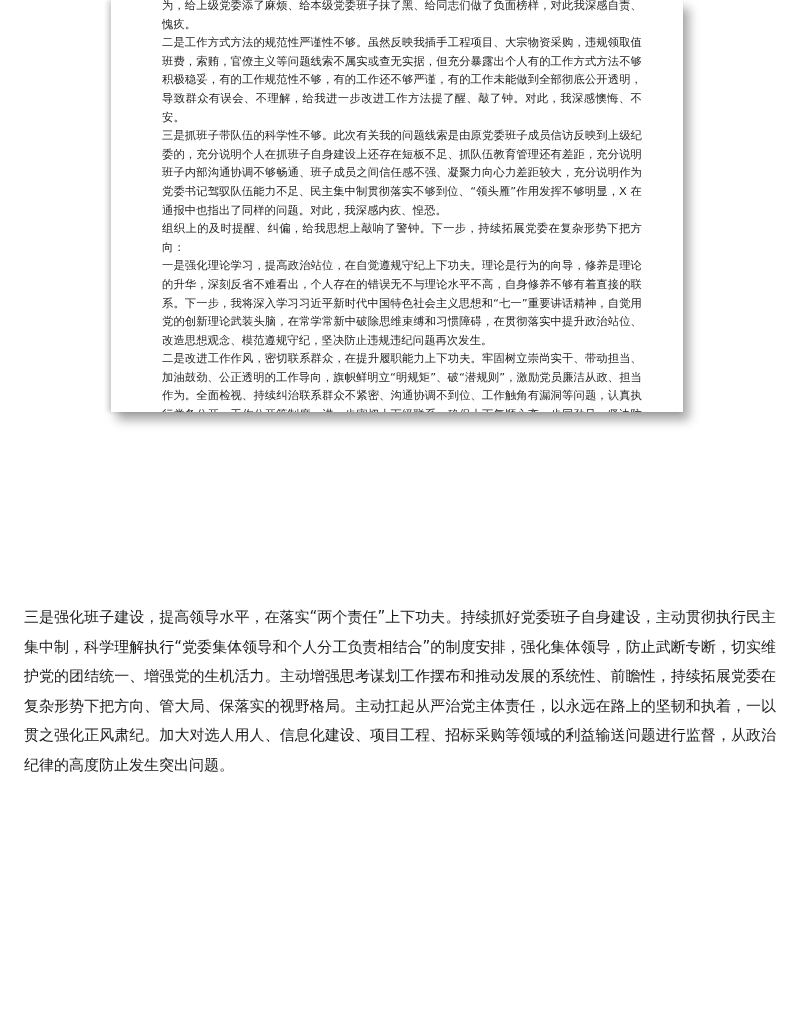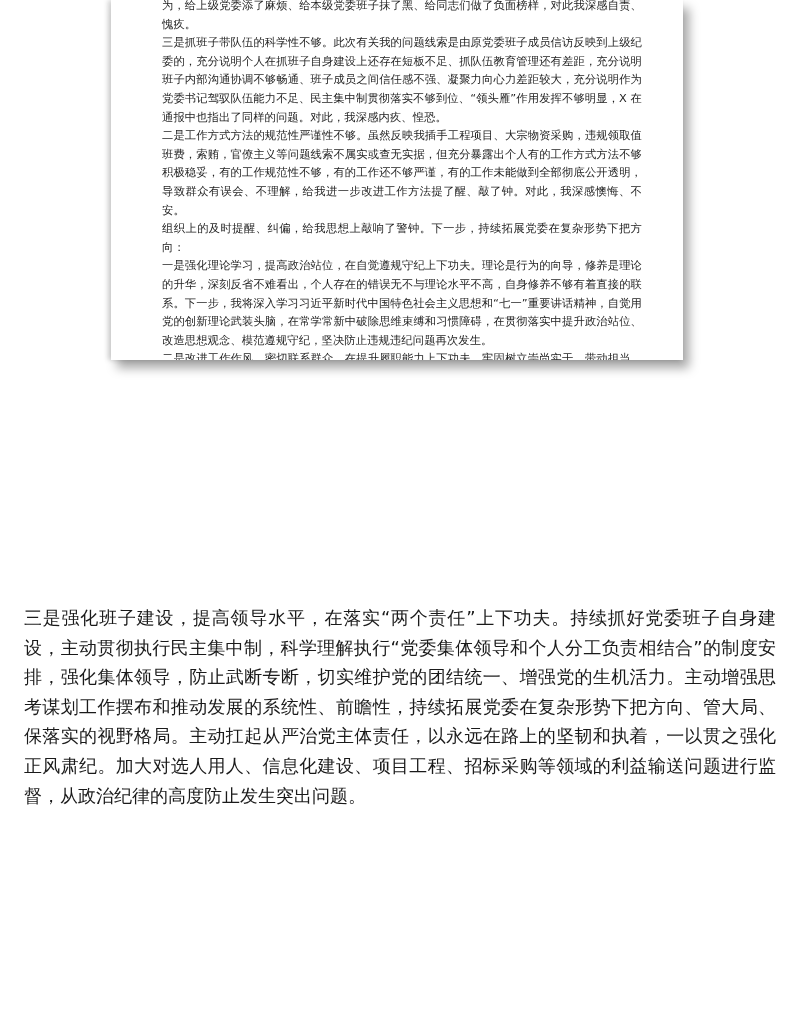--- a/index.html
+++ b/index.html
@@ -1,45 +1,45 @@
 <!DOCTYPE html>
 <html><head>
   <meta charset="utf-8">
   <style>
     html, body { margin: 0; padding: 0; }
     body {
       width: 800px; height: 1014px; background: #ffffff; position: relative; overflow: hidden;
       font-family: "DejaVu Sans", "Liberation Sans", sans-serif; color: #222;
     }
     .page-wrap {
-      position: absolute; left: 111px; top: 0; width: 572px; height: 360px;
+      position: absolute; left: 111px; top: 0; width: 572px; height: 412px;
       background: #ffffff;
       box-shadow: 6px 8px 10px rgba(0,0,0,0.35), -3px 0 5px rgba(0,0,0,0.18);
       overflow: hidden;
     }
     .page-text {
       position: absolute; left: 51px; top: -3px; width: 480px;
       font-size: 11.3px; line-height: 18.6px; color: #1e1e1e;
       letter-spacing: 0.1px;
     }
     .page-text p { margin: 0; text-align: justify; }
     .lower-text {
       position: absolute; left: 24px; top: 603px; width: 752px;
-      font-size: 18px; line-height: 29.6px; color: #1a1a1a;
+      font-size: 15px; line-height: 29.6px; color: #1a1a1a;
     }
     .lower-text p { margin: 0; text-align: justify; }
   </style>
 </head>
 <body>
 
 <div class="page-wrap">
   <div class="page-text">
     <p>为，给上级党委添了麻烦、给本级党委班子抹了黑、给同志们做了负面榜样，对此我深感自责、愧疚。</p>
+    <p>二是工作方式方法的规范性严谨性不够。虽然反映我插手工程项目、大宗物资采购，违规领取值班费，索贿，官僚主义等问题线索不属实或查无实据，但充分暴露出个人有的工作方式方法不够积极稳妥，有的工作规范性不够，有的工作还不够严谨，有的工作未能做到全部彻底公开透明，导致群众有误会、不理解，给我进一步改进工作方法提了醒、敲了钟。对此，我深感懊悔、不安。</p>
     <p>三是抓班子带队伍的科学性不够。此次有关我的问题线索是由原党委班子成员信访反映到上级纪委的，充分说明个人在抓班子自身建设上还存在短板不足、抓队伍教育管理还有差距，充分说明班子内部沟通协调不够畅通、班子成员之间信任感不强、凝聚力向心力差距较大，充分说明作为党委书记驾驭队伍能力不足、民主集中制贯彻落实不够到位、“领头雁”作用发挥不够明显，X 在通报中也指出了同样的问题。对此，我深感内疚、惶恐。</p>
-    <p>二是工作方式方法的规范性严谨性不够。虽然反映我插手工程项目、大宗物资采购，违规领取值班费，索贿，官僚主义等问题线索不属实或查无实据，但充分暴露出个人有的工作方式方法不够积极稳妥，有的工作规范性不够，有的工作还不够严谨，有的工作未能做到全部彻底公开透明，导致群众有误会、不理解，给我进一步改进工作方法提了醒、敲了钟。对此，我深感懊悔、不安。</p>
     <p>组织上的及时提醒、纠偏，给我思想上敲响了警钟。下一步，持续拓展党委在复杂形势下把方向：</p>
     <p>一是强化理论学习，提高政治站位，在自觉遵规守纪上下功夫。理论是行为的向导，修养是理论的升华，深刻反省不难看出，个人存在的错误无不与理论水平不高，自身修养不够有着直接的联系。下一步，我将深入学习习近平新时代中国特色社会主义思想和“七一”重要讲话精神，自觉用党的创新理论武装头脑，在常学常新中破除思维束缚和习惯障碍，在贯彻落实中提升政治站位、改造思想观念、模范遵规守纪，坚决防止违规违纪问题再次发生。</p>
     <p>二是改进工作作风，密切联系群众，在提升履职能力上下功夫。牢固树立崇尚实干、带动担当、加油鼓劲、公正透明的工作导向，旗帜鲜明立“明规矩”、破“潜规则”，激励党员廉洁从政、担当作为。全面检视、持续纠治联系群众不紧密、沟通协调不到位、工作触角有漏洞等问题，认真执行党务公开、工作公开等制度，进一步密切上下级联系，确保上下气顺心齐、步同劲足。坚决防止和克服形式主义、官僚主义，弘扬求真务实、真抓实干、埋头苦干的工作作风。坚持为基层办好事、做实事，切实解决群众现实困难，用实际行动回应基层期待。</p>
   </div>
 </div>
 
 <div class="lower-text">
   <p>三是强化班子建设，提高领导水平，在落实“两个责任”上下功夫。持续抓好党委班子自身建设，主动贯彻执行民主集中制，科学理解执行“党委集体领导和个人分工负责相结合”的制度安排，强化集体领导，防止武断专断，切实维护党的团结统一、增强党的生机活力。主动增强思考谋划工作摆布和推动发展的系统性、前瞻性，持续拓展党委在复杂形势下把方向、管大局、保落实的视野格局。主动扛起从严治党主体责任，以永远在路上的坚韧和执着，一以贯之强化正风肃纪。加大对选人用人、信息化建设、项目工程、招标采购等领域的利益输送问题进行监督，从政治纪律的高度防止发生突出问题。</p>
 </div>
 

